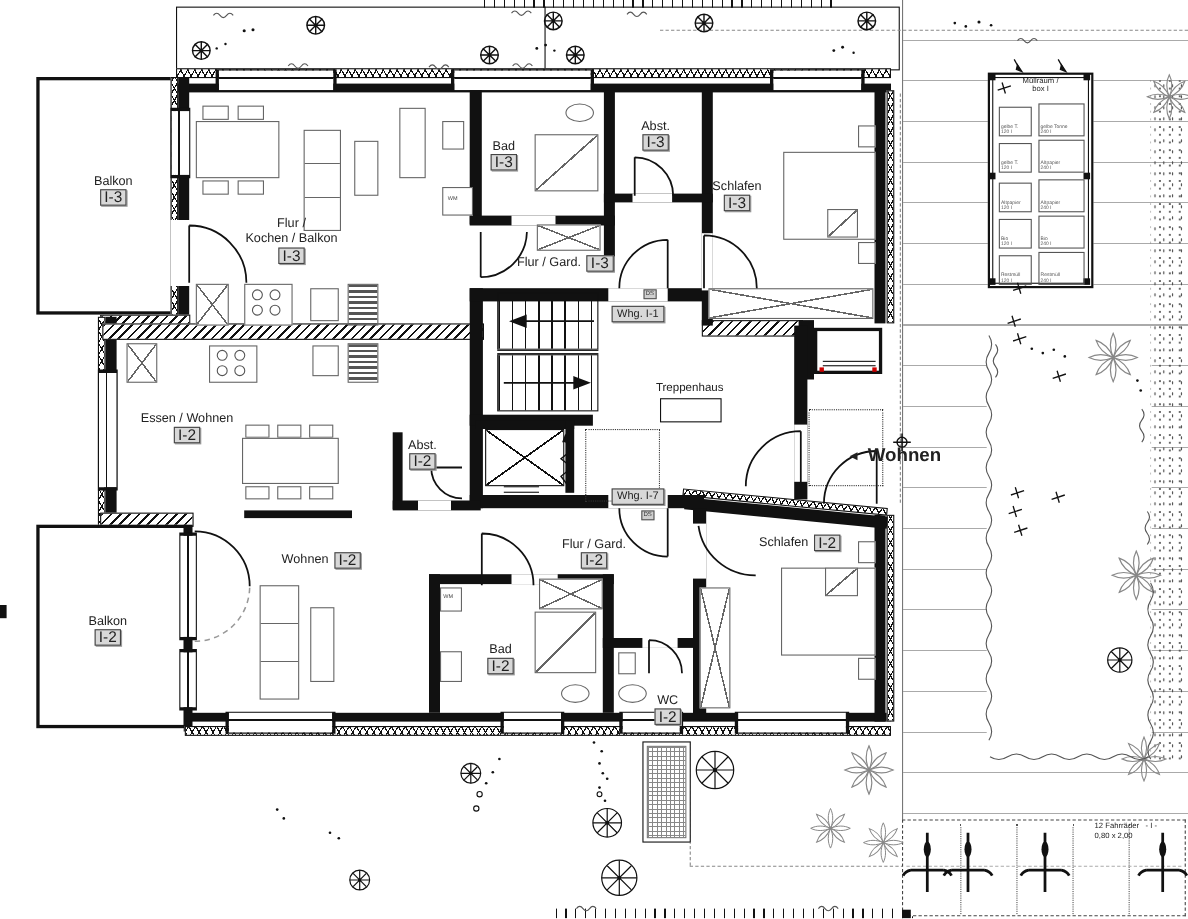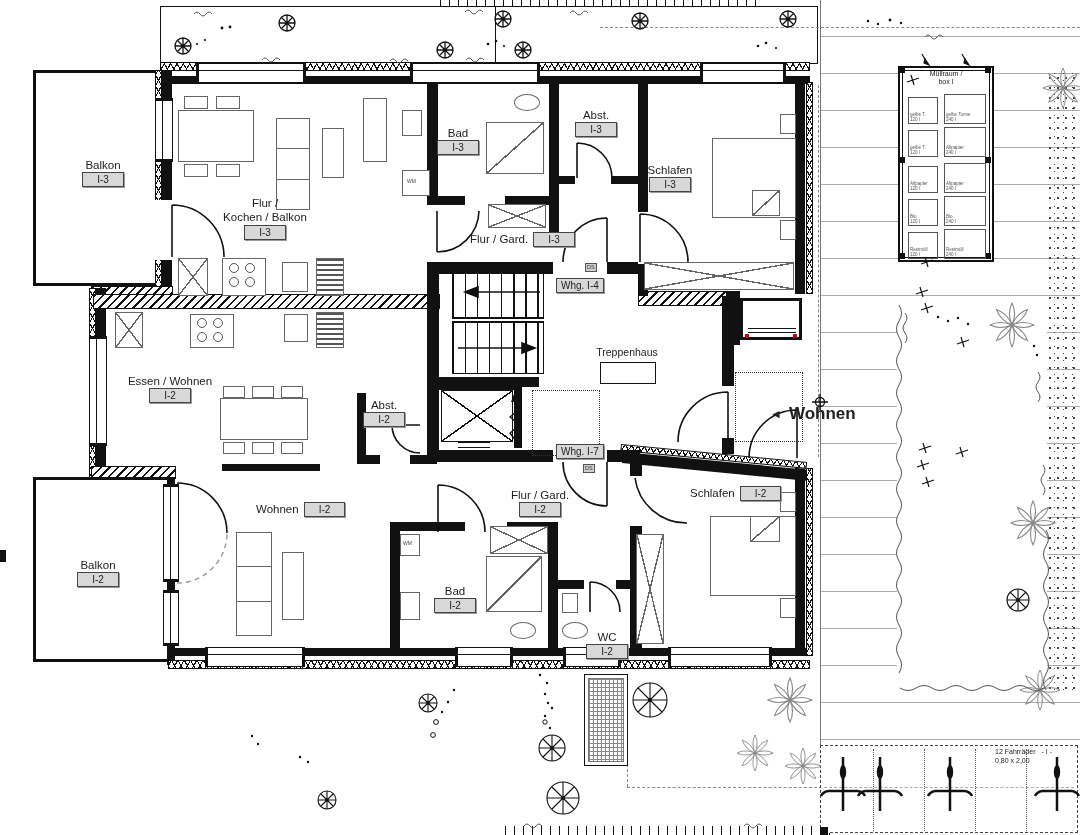--- a/index.html
+++ b/index.html
@@ -28,22 +28,22 @@
   .xbd{border-color:#111;background-image:
       linear-gradient(to top right,rgba(0,0,0,0) calc(50% - .8px),#111 calc(50% - .8px) calc(50% + .8px),rgba(0,0,0,0) 0),
       linear-gradient(to bottom right,rgba(0,0,0,0) calc(50% - .8px),#111 calc(50% - .8px) calc(50% + .8px),rgba(0,0,0,0) 0);}
   .diag{background-image:linear-gradient(to bottom right,rgba(0,0,0,0) calc(50% - .8px),#666 calc(50% - .8px) calc(50% + .8px),rgba(0,0,0,0) 0);}
   .stripes{background:repeating-linear-gradient(180deg,#555 0 2px,#fff 2px 5px);}
   .oval{border-radius:50%;}
   .burner{position:absolute;width:8px;height:8px;border:1.2px solid #555;border-radius:50%;background:#fff;}
   
   .lbl{position:absolute;font-size:11.5px;line-height:1.25;text-align:center;white-space:nowrap;}
   .lbl .nm{display:block;}
-  .badge{display:inline-block;border:1px solid #444;background:#d8d8d8;padding:0 14px;
-         font-size:10px;line-height:13px;box-shadow:1px 1px 0 #999;}
+  .badge{display:inline-block;border:1px solid #444;background:#d8d8d8;padding:0 3px;
+         font-size:14px;line-height:13px;box-shadow:1px 1px 0 #999;}
   .row{display:flex;align-items:center;gap:5px;}
   .tag{position:absolute;border:1px solid #444;background:#d8d8d8;padding:0 4px;font-size:10px;
        line-height:13px;box-shadow:1px 1px 0 #999;white-space:nowrap;}
   .ds{position:absolute;border:.5px solid #555;background:#cfcfcf;font-size:5.5px;line-height:7px;
       padding:0 1px;color:#333;}
   .tiny{position:absolute;font-size:5px;color:#444;white-space:nowrap;}
   
   .dashv{position:absolute;border-left:1.5px dashed #888;}
   .dashh{position:absolute;border-top:1.5px dashed #888;}
   .dotsq{position:absolute;border:1.5px dotted #333;}
@@ -575,21 +575,21 @@
     <span class="nm">Schlafen</span>
     <span class="badge">I-3</span>
   </div>
   <div class="lbl row" style="left:470px;top:232px;">
     <span>Flur / Gard.</span>
     <span class="badge">I-3</span>
   </div>
   <div class="lbl" style="left:580px;top:346px;width:94px;font-size:10.5px;">
     <span class="nm">Treppenhaus</span>
   </div>
-  <div class="tag" style="left:556px;top:278px;">Whg. I-4</div>
+  <div class="tag" style="left:556px;top:278px;">Whg. I-1</div>
   <div class="ds" style="left:585px;top:263px;">DS</div>
   <div class="tag" style="left:556px;top:444px;">Whg. I-7</div>
   <div class="ds" style="left:583px;top:464px;">DS</div>
 
   <div class="lbl" style="left:115px;top:374px;width:110px;">
     <span class="nm">Essen / Wohnen</span>
     <span class="badge">I-2</span>
   </div>
   <div class="lbl" style="left:360px;top:398px;width:48px;">
     <span class="nm">Abst.</span>

